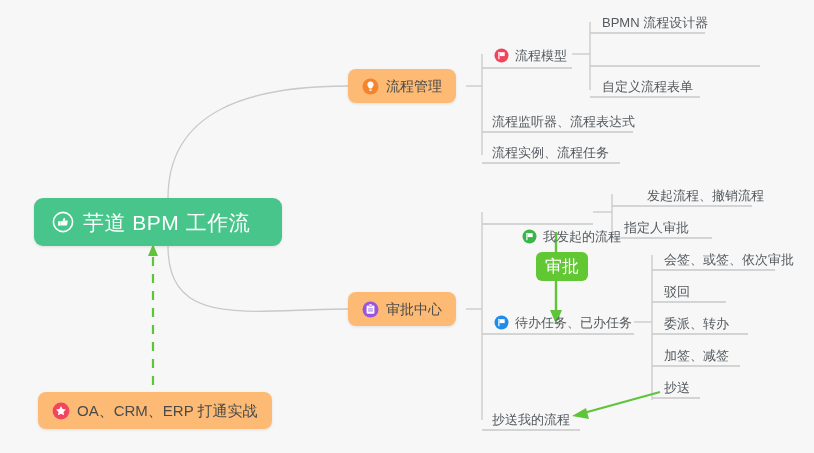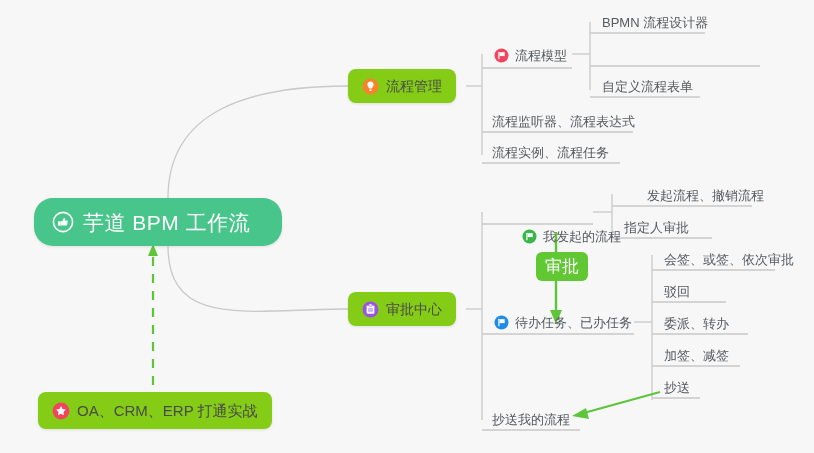--- a/index.html
+++ b/index.html
@@ -30,21 +30,21 @@
     font-size:21px;
     letter-spacing:.5px;
     white-space:nowrap;
     line-height:1;
   }
 
   
   .card-node{
     position:absolute;
     display:flex;align-items:center;gap:7px;
-    background:#84cc16;
+    background:#fdba74;
     border-radius:8px;
     padding:0 14px;
     height:34px;
     box-shadow:0 1px 3px rgba(0,0,0,.10);
     box-sizing:border-box;
   }
   .card-node .label{
     color:#4a4a4a;
     font-size:14px;
     white-space:nowrap;
@@ -132,21 +132,21 @@
     <line x1="153" y1="385" x2="153" y2="250" stroke="#5ec53a" stroke-width="2.2" stroke-dasharray="9 8"></line>
     <path d="M 153 244 L 148 256 L 158 256 Z" fill="#5ec53a"></path>
 
     <line x1="556" y1="232" x2="556" y2="316" stroke="#5ec53a" stroke-width="2.4"></line>
     <path d="M 556 324 L 550 310 L 562 310 Z" fill="#5ec53a"></path>
 
     <line x1="660" y1="392" x2="580" y2="414" stroke="#5ec53a" stroke-width="2.2"></line>
     <path d="M 572 416 L 586 408 L 589 419 Z" fill="#5ec53a"></path>
   </svg>
 
-  <div class="root-node" style="left:34px;top:198px;width:248px;border-radius:19px;">
+  <div class="root-node" style="left:34px;top:198px;width:248px;">
     <span class="ico">
       <svg width="22" height="22" viewBox="0 0 22 22">
         <circle cx="11" cy="11" r="9.6" fill="none" stroke="#ffffff" stroke-width="1.6"></circle>
         <path d="M8.3 10.3 h1.5 c0.7 0 0.9 -0.5 1.1 -1 l0.7 -2 c0.2 -0.6 1.5 -0.5 1.4 0.5 l-0.3 1.6 h2 c0.7 0 1.1 0.5 1 1.1 l-0.6 3.2 c-0.1 0.6 -0.5 0.9 -1.1 0.9 h-5.7 z" fill="#ffffff"></path>
         <rect x="6.1" y="10.2" width="2.0" height="4.6" rx="0.5" fill="#ffffff"></rect>
       </svg>
     </span>
     <span class="label">芋道 BPM 工作流</span>
   </div>
 

